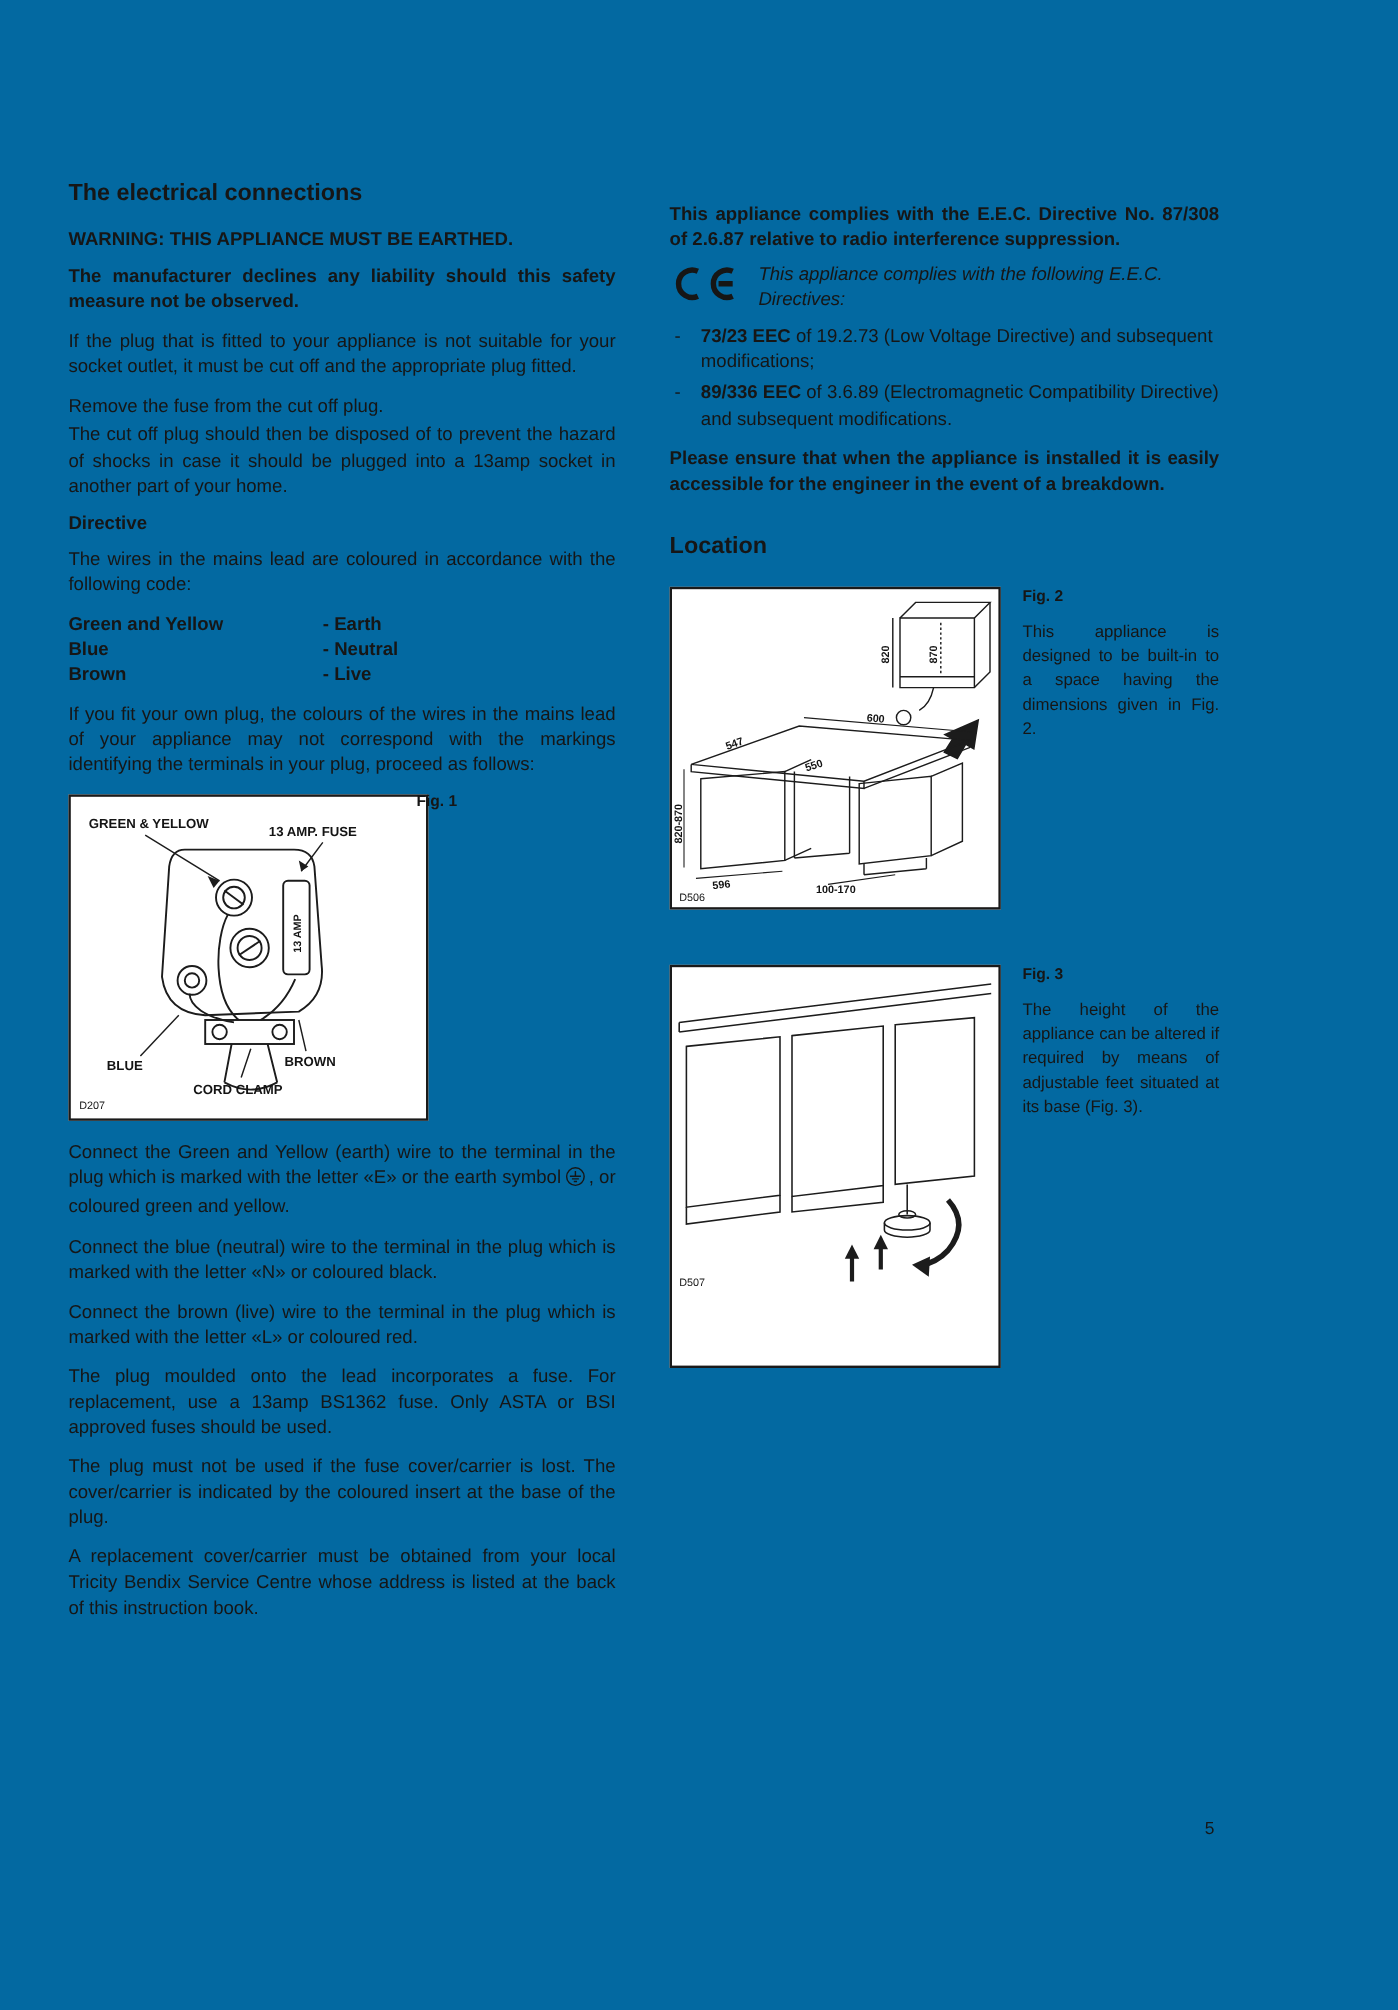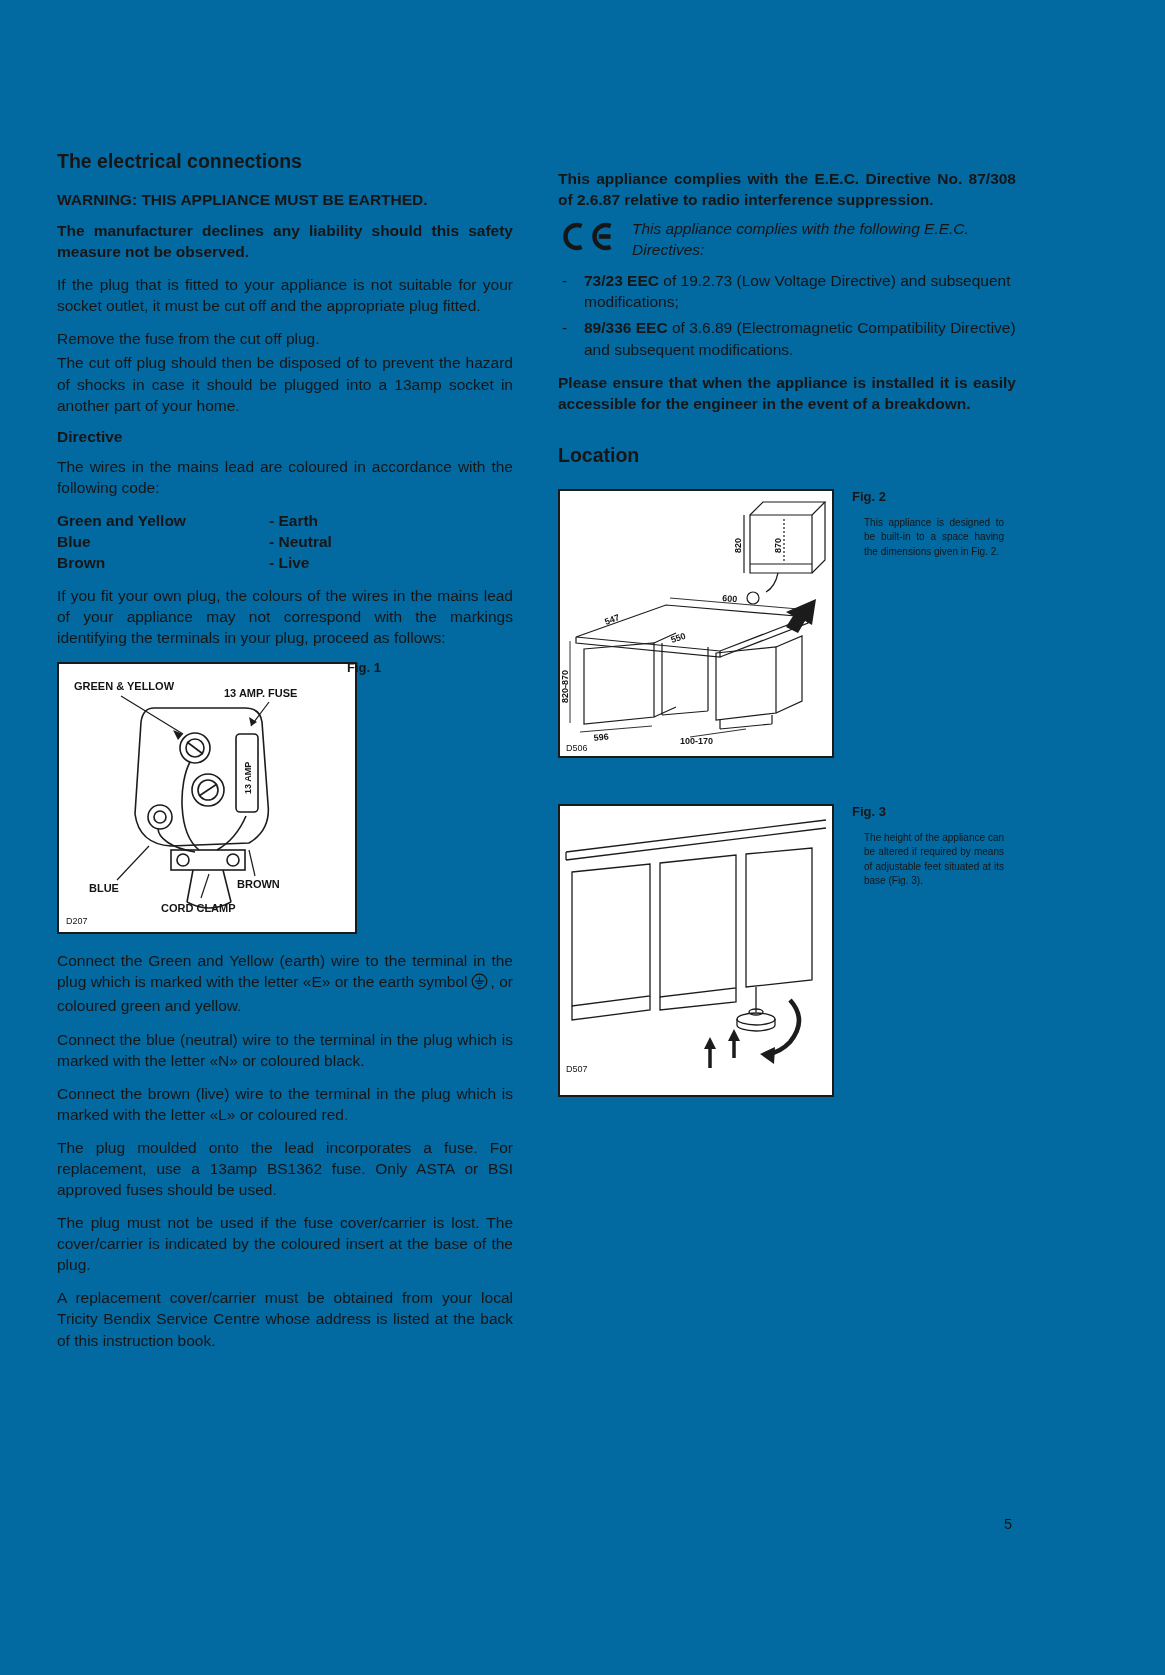--- a/index.html
+++ b/index.html
@@ -35,24 +35,24 @@
   .directive { position:relative; padding-left:26px; margin-bottom:5px; font-size:15.5px; line-height:1.36; }
   .directive .dash { position:absolute; left:4px; }
   .directive b { font-weight:bold;text-align:center; }
 
   .ensure { margin-top:10px; margin-bottom:30px; }
   .loc-title { margin-bottom:22px; }
 
   .fig-row { display:flex; gap:18px; }
   .fig-row.f2 { margin-bottom:46px; }
   .fig2-box { width:276px; height:269px; }
-  .fig3-box { width:276px; height:293px; }
+  .fig3-box { width:276px; height:336px; }
   .fig-side { width:166px; padding-top:0; }
   .fig-side .fig-label { margin-bottom:12px; }
-  .fig-caption { font-size:10px; line-height:1.45; text-align:justify; margin:12px; }
+  .fig-caption { font-size:14px; line-height:1.45; text-align:justify; margin:0; }
 
   .page-number { position:absolute; left:1004px; top:1516px; font-size:14.5px; }
 
   svg text { font-family:"Liberation Sans", sans-serif; }
 </style>
 </head>
 <body>
 
 <div class="page">
 

